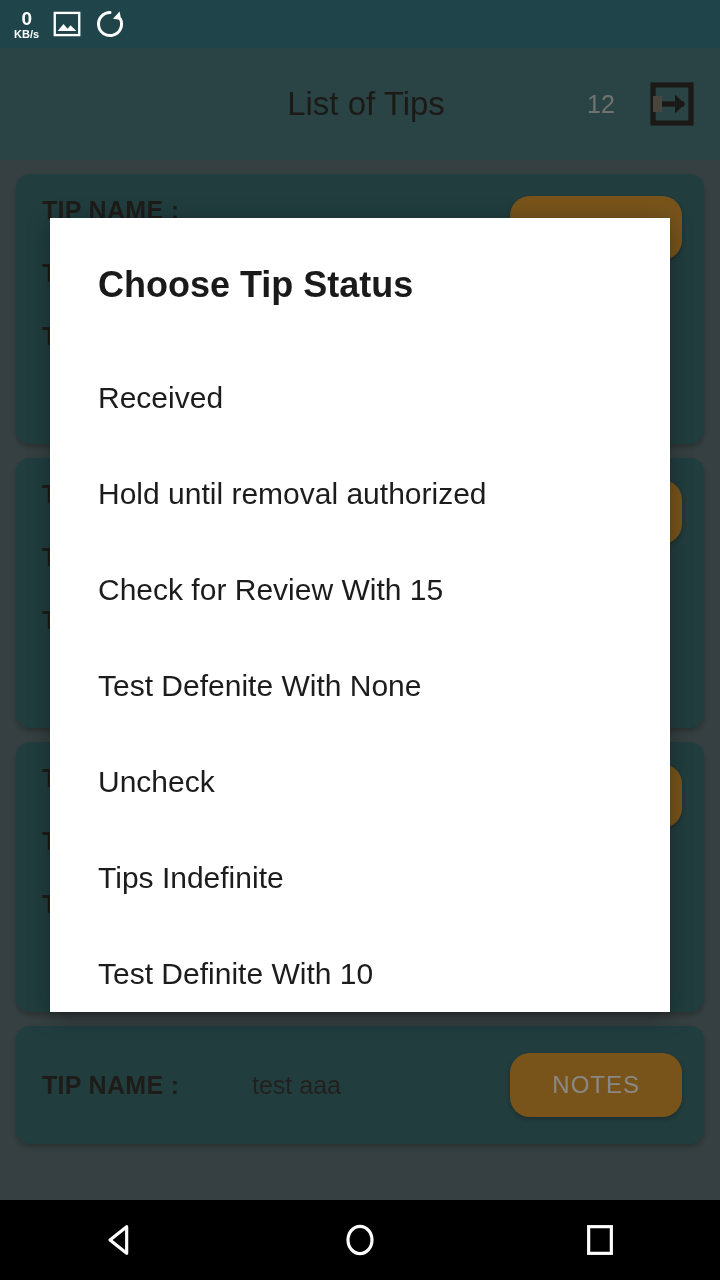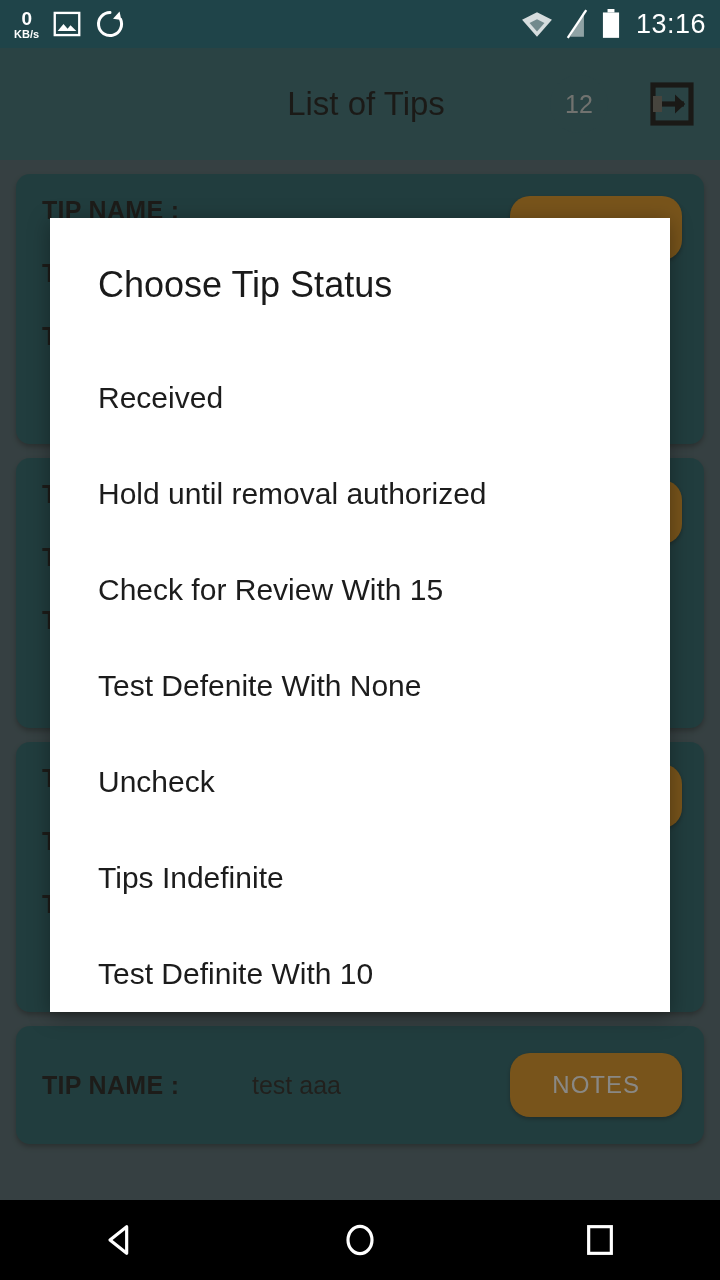--- a/index.html
+++ b/index.html
@@ -39,21 +39,21 @@
     width: 720px; height: 112px;
     background: #2d6670;
     display: flex; align-items: center;
   }
   #appbar .title {
     position: absolute; left: 12px; right: 0; text-align: center;
     font-size: 33px; color: #0d0d0d; font-weight: 400;
   }
   .appbar-actions {
     position: absolute; right: 24px;
-    display: flex; align-items: center; gap: 40px;
+    display: flex; align-items: center; gap: 18px;
   }
   .badge {
     width: 58px; height: 58px; border-radius: 50%;
     background: #2d6670;
     display: flex; align-items: center; justify-content: center;
     color: #c9cfcf; font-size: 25px;
   }
   .logout-icon { width: 48px; height: 48px; display: block; }
 
   
@@ -102,21 +102,21 @@
     position: absolute;
     left: 50px; top: 218px;
     width: 620px; height: 794px;
     background: #ffffff;
     box-shadow: 0 4px 20px rgba(0,0,0,0.35);
     z-index: 50;
     padding: 0 0 0 48px;
     overflow: hidden;
   }
   #dialog .dlg-title {
-    font-size: 36px; font-weight: normal; color: #1a1a1a;
+    font-size: 36px; font-weight: bold; color: #1a1a1a;
     margin-top: 46px;
   }
   .opt-list { margin-top: 44px; }
   .opt {
     font-size: 30px; color: #1c1c1c;
     height: 96px; line-height: 96px;
     white-space: nowrap;
   }
 
   
@@ -141,35 +141,20 @@
         <span class="unit">KB/s</span>
       </div>
       <svg class="sb-icon" width="28" height="26" viewBox="0 0 24 22">
         <rect x="1.5" y="1.5" width="21" height="19" fill="none" stroke="#fff" stroke-width="2"></rect>
         <path d="M4 17l5-6 3.5 4 2.5-3 5 5z" fill="#fff"></path>
       </svg>
       <svg class="sb-icon" width="30" height="30" viewBox="0 0 26 26">
         <path d="M13 3a10 10 0 1 0 9.2 6" fill="none" stroke="#fff" stroke-width="2.6" stroke-linecap="round"></path>
         <path d="M21.3 2.2l1.5 7.3-7.2-1.1z" fill="#fff"></path>
       </svg>
-    </div>
-    <div class="sb-right">
-      <svg class="sb-icon" width="32" height="28" viewBox="0 0 30 26">
-        <path d="M15 2 L29 9 L15 25 L1 9 Z" fill="#ffffff" opacity="0.82"></path>
-        <path d="M15 8.5 L22 12 L15 20 L8 12 Z" fill="#1f4449" opacity="0.55"></path>
-      </svg>
-      <svg class="sb-icon" width="22" height="30" viewBox="0 0 18 26">
-        <path d="M3 24 L15 24 L15 2 Z" fill="#ffffff" opacity="0.5"></path>
-        <line x1="1" y1="25" x2="17" y2="1" stroke="#ffffff" stroke-width="2"></line>
-      </svg>
-      <svg class="sb-icon" width="20" height="30" viewBox="0 0 16 26">
-        <rect x="5" y="0" width="6" height="3" fill="#fff"></rect>
-        <rect x="1" y="3" width="14" height="22" fill="#fff"></rect>
-      </svg>
-      <span class="clock">13:16</span>
     </div>
   </div>
 
   <div id="appbar">
     <div class="title">List of Tips</div>
     <div class="appbar-actions">
       <div class="badge">12</div>
       <svg class="logout-icon" viewBox="0 0 24 24">
         <rect x="2.5" y="2.5" width="19" height="19" fill="none" stroke="#0a0a0a" stroke-width="2.6"></rect>
         <line x1="6" y1="12" x2="18" y2="12" stroke="#0a0a0a" stroke-width="2.6"></line>

